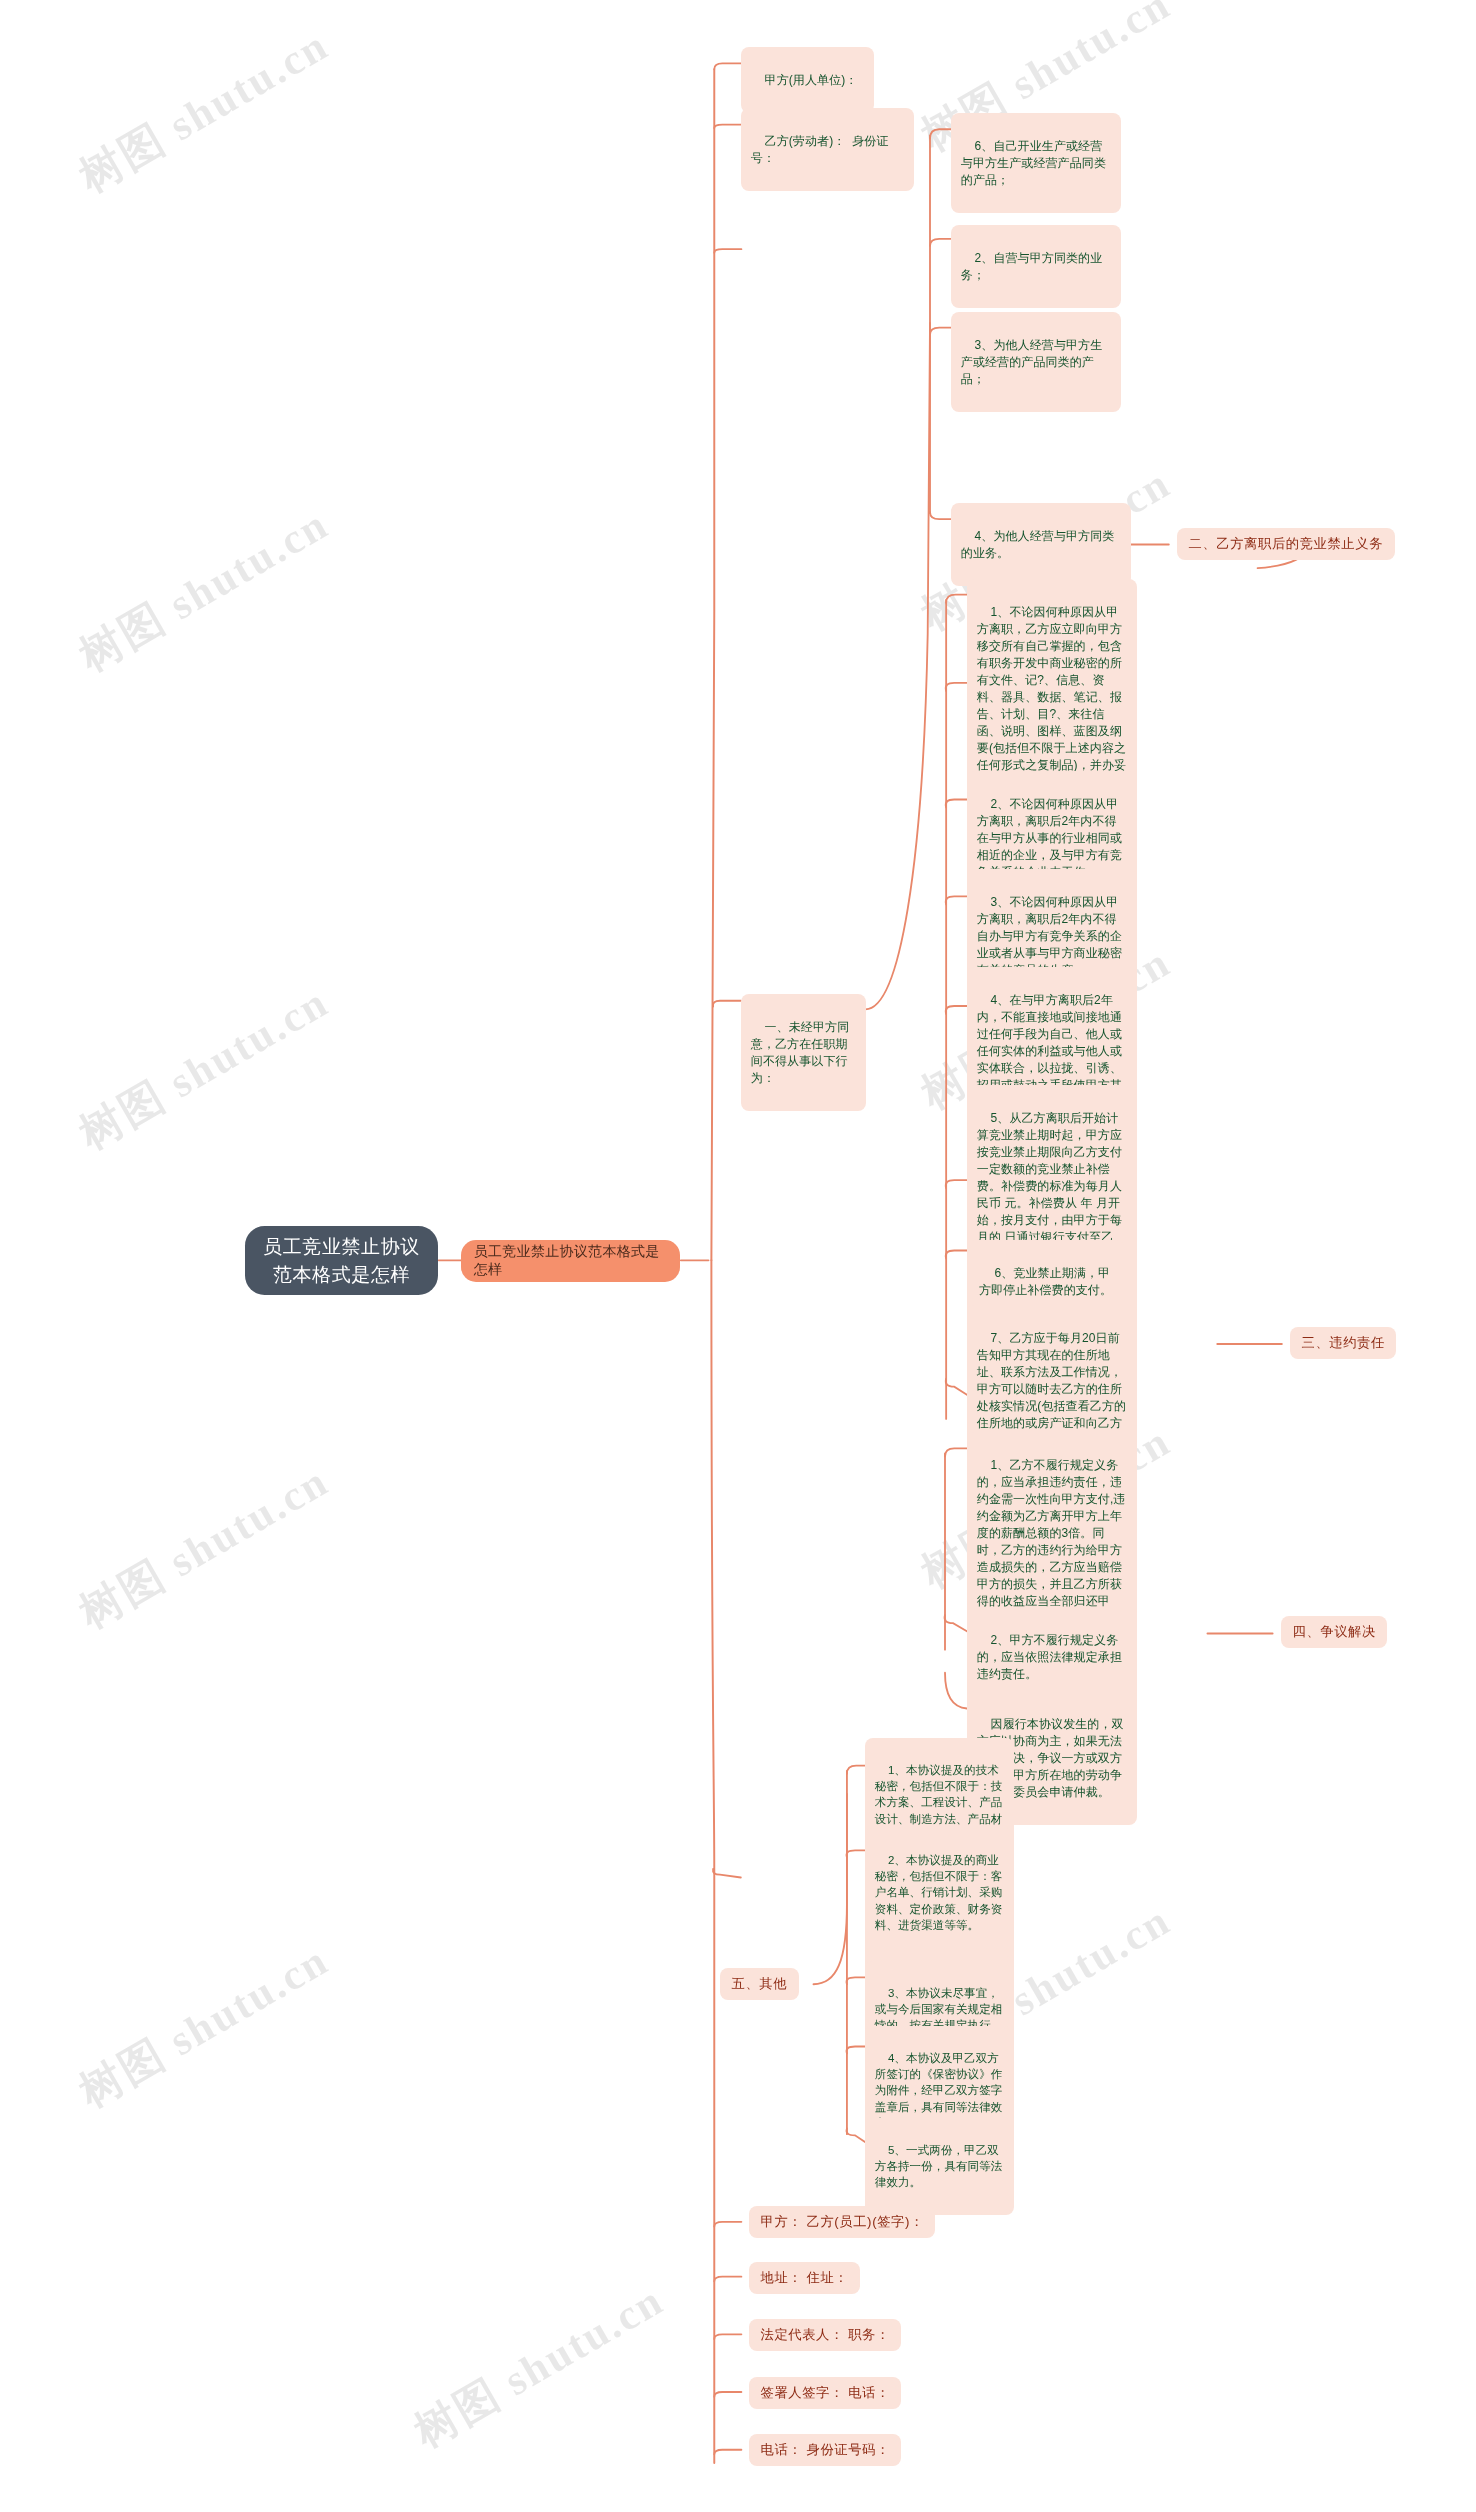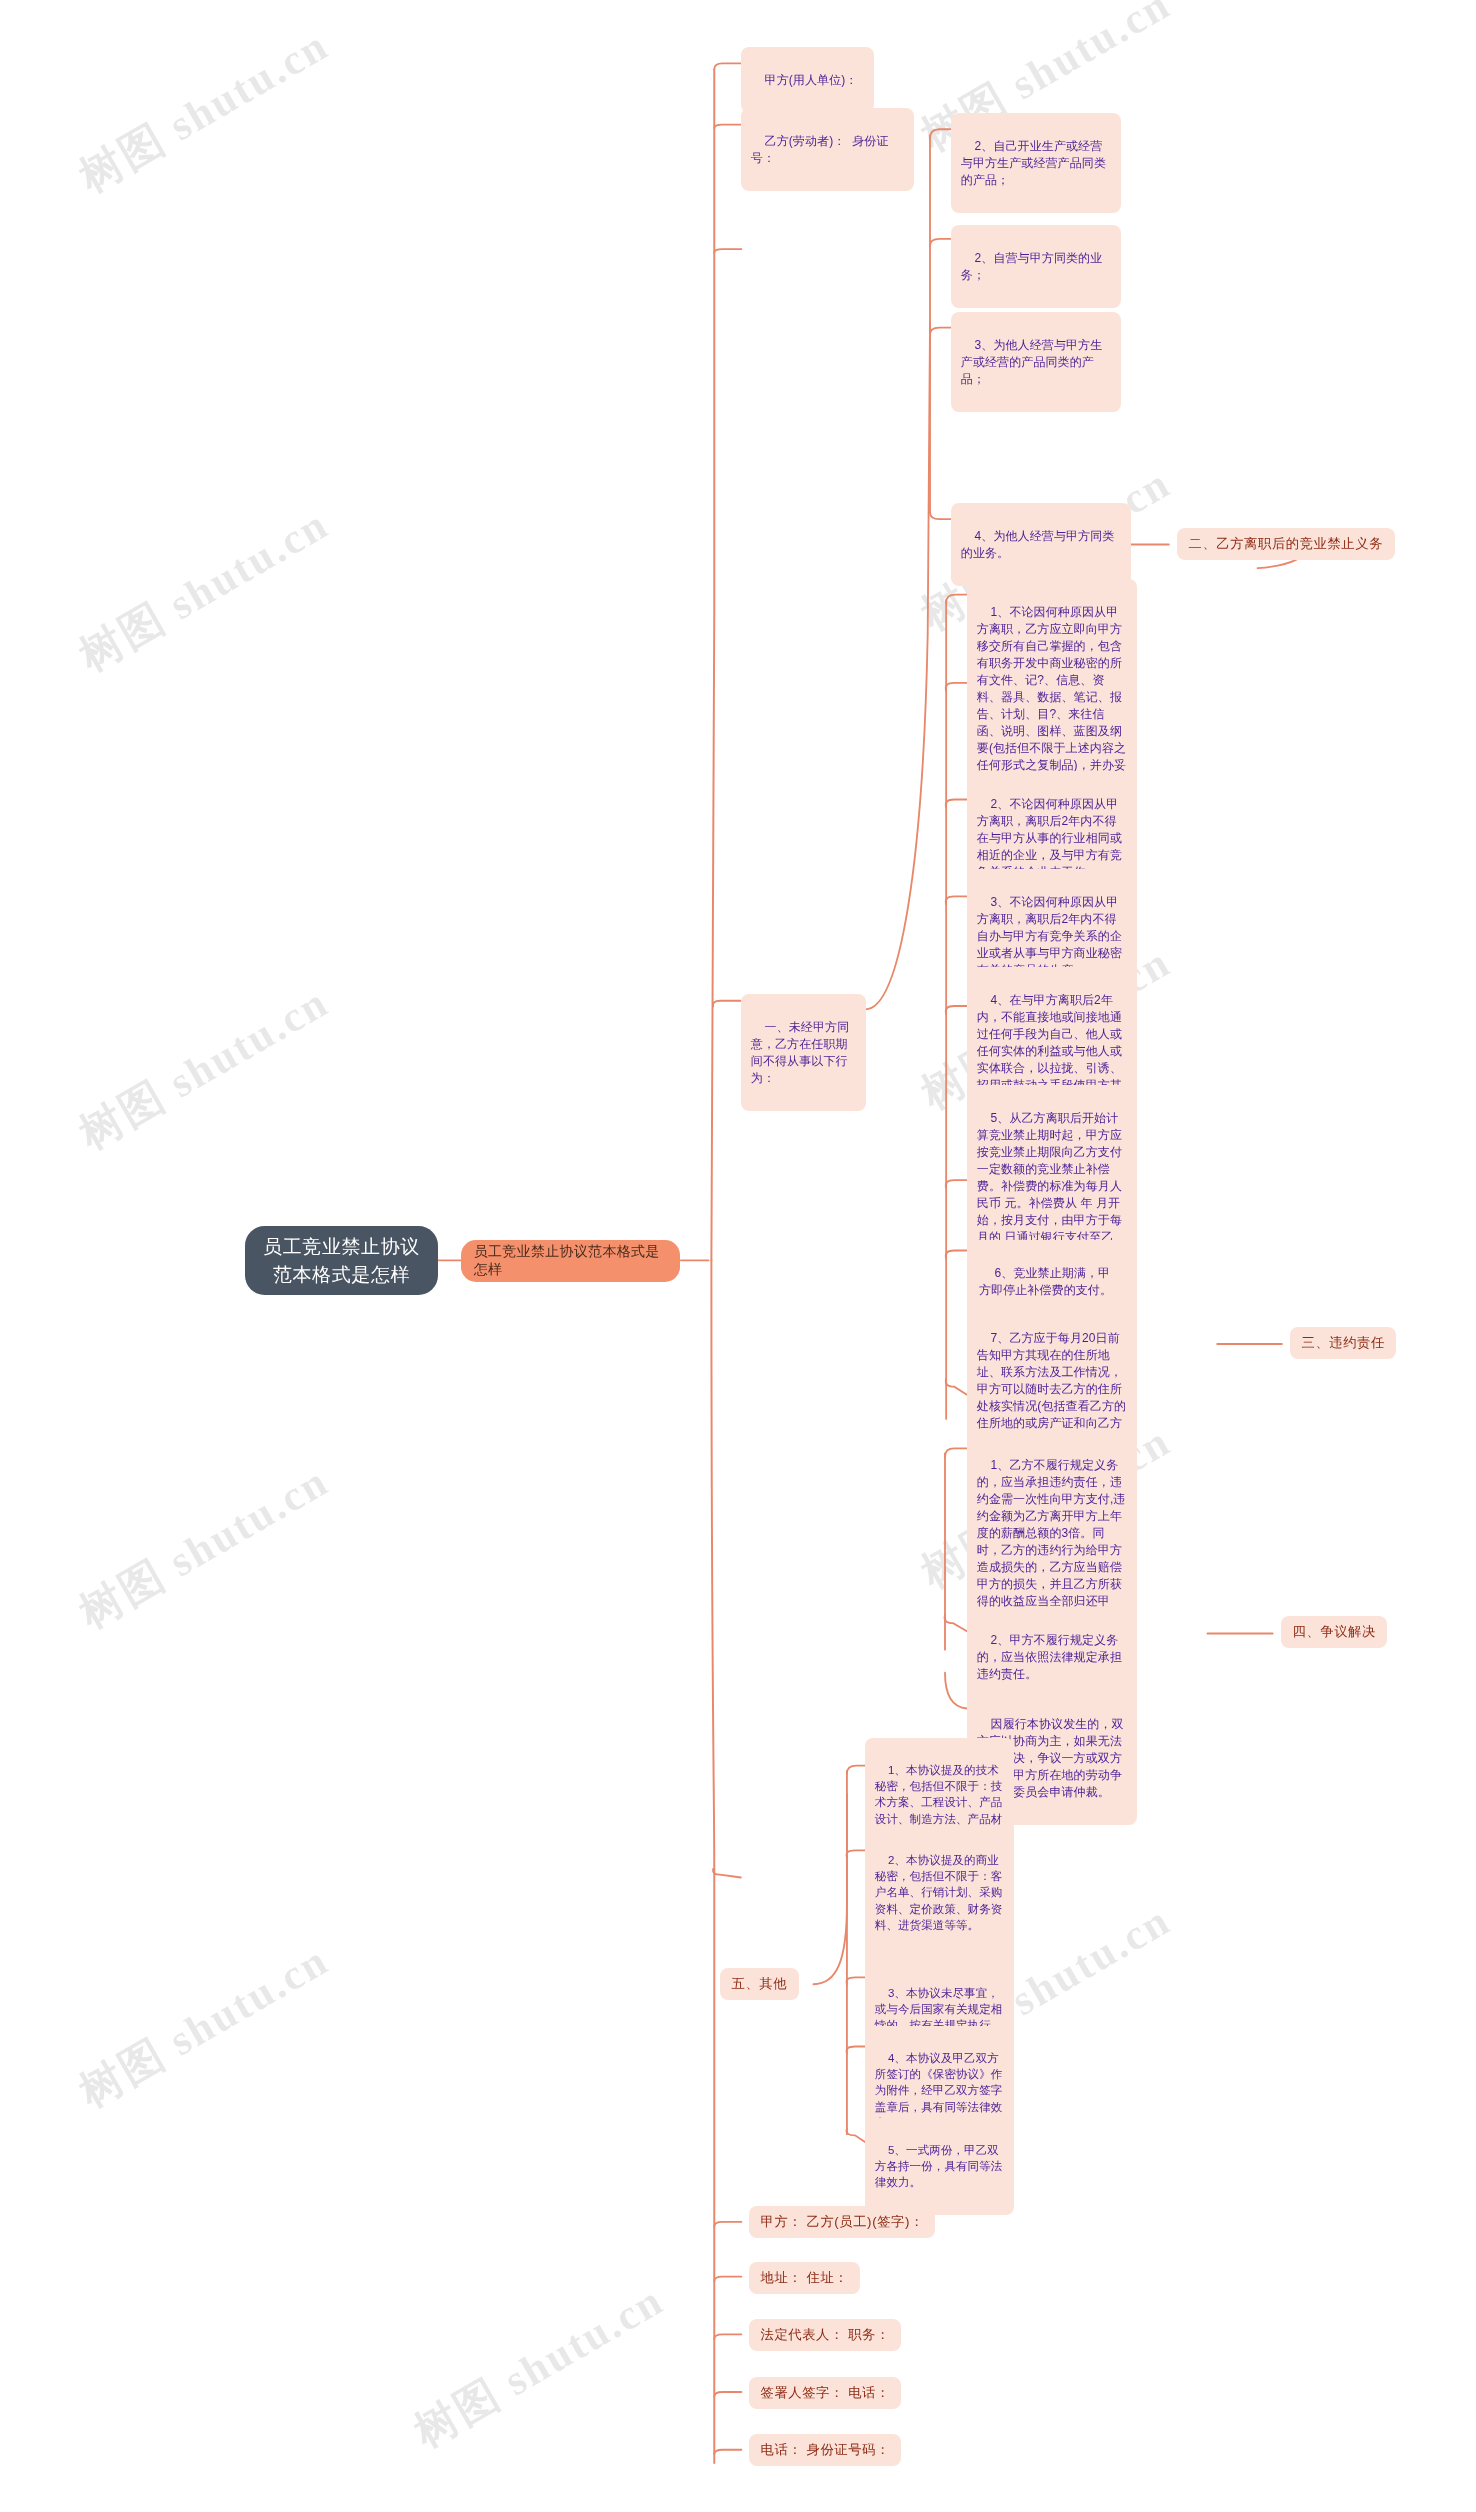--- a/index.html
+++ b/index.html
@@ -39,21 +39,21 @@
     left: 0; top: 0;
     width: 1477px; height: 2512px;
     pointer-events: none;
   }
 
   
   .node {
     position: absolute;
     border-radius: 8px;
     background: #fbe3da;
-    color: #4c1d95;
+    color: #14532d;
     font-size: 12px;
     line-height: 1.42;
     padding: 7.5px 9.8px;
     white-space: pre-wrap;
     word-break: break-all;
     letter-spacing: 0.1px;
   }
   .node.small { font-size: 11.5px; }
 
   
@@ -199,21 +199,21 @@
   <div class="node" style="left:741px; top:108px; width:173px;">
     <span>乙方(劳动者)：  身份证号：</span>
   </div>
 
 
   <div class="node" style="left:741px; top:994px; width:125px;">
     <span>一、未经甲方同意，乙方在任职期间不得从事以下行为：</span>
   </div>
 
   <div class="node" style="left:951px; top:113px; width:170px;">
-    <span>2、自己开业生产或经营与甲方生产或经营产品同类的产品；</span>
+    <span>6、自己开业生产或经营与甲方生产或经营产品同类的产品；</span>
   </div>
   <div class="node" style="left:951px; top:225px; width:170px;">
     <span>2、自营与甲方同类的业务；</span>
   </div>
   <div class="node" style="left:951px; top:312px; width:170px;">
     <span>3、为他人经营与甲方生产或经营的产品同类的产品；</span>
   </div>
   <div class="node" style="left:951px; top:503px; width:180px;">
     <span>4、为他人经营与甲方同类的业务。</span>
   </div>

